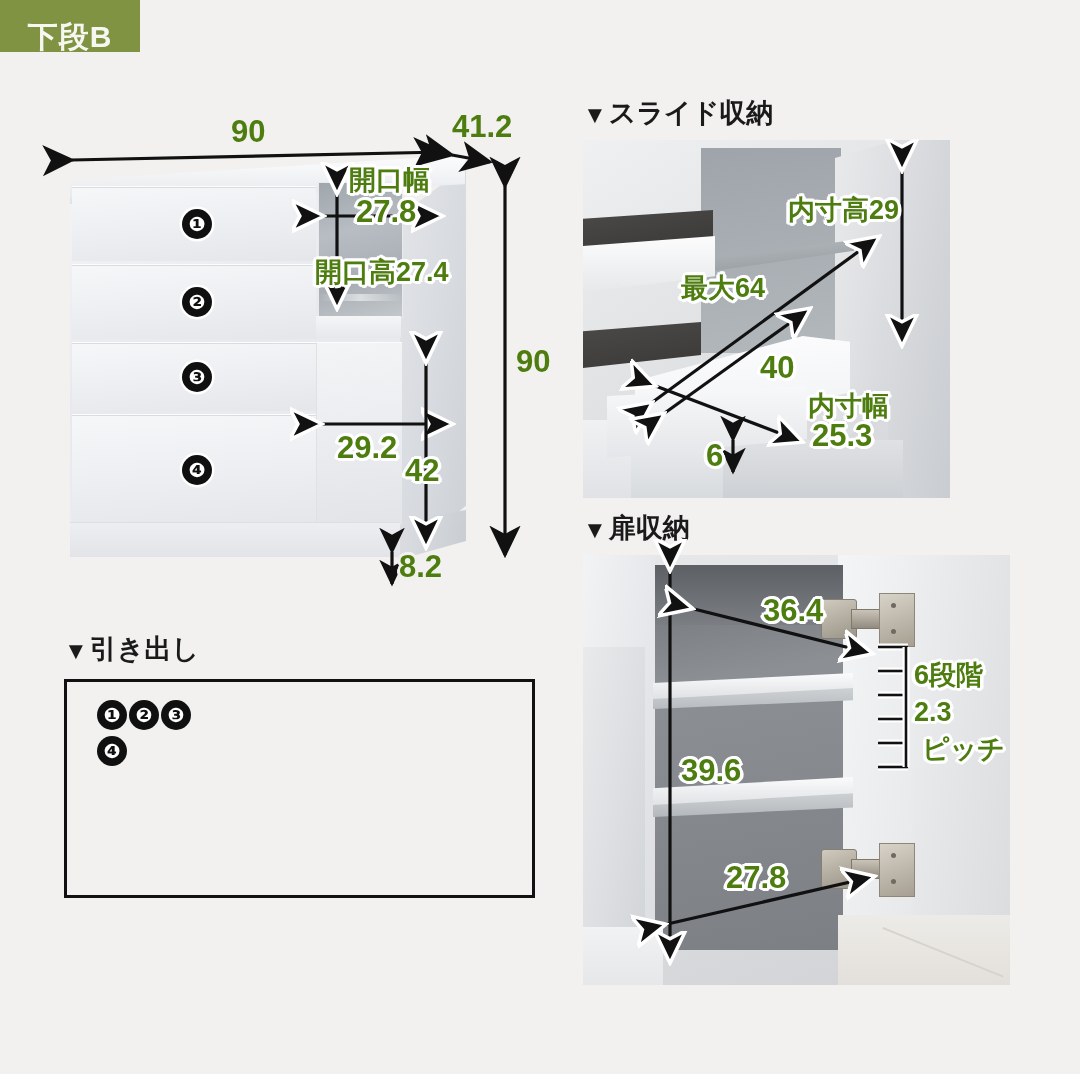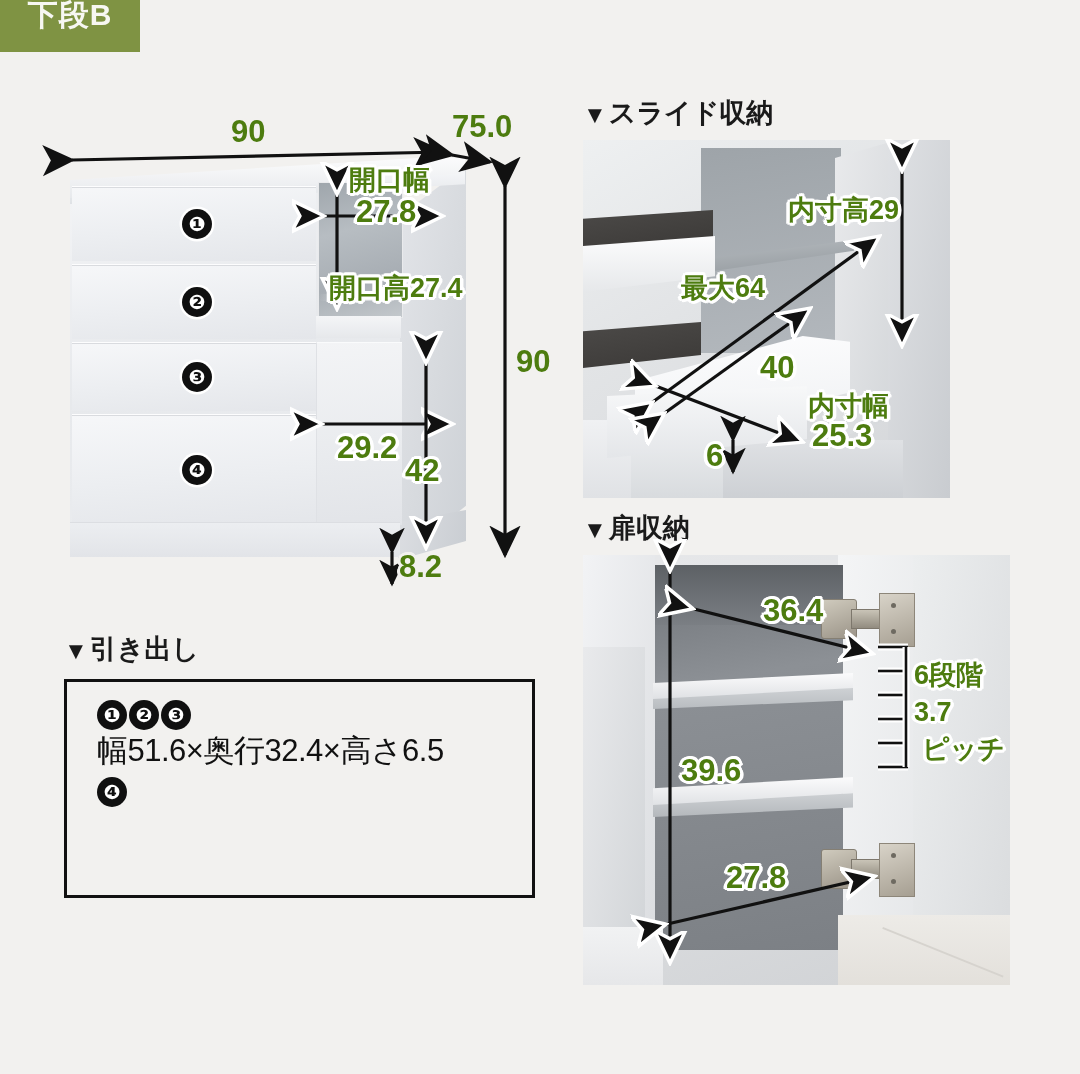--- a/index.html
+++ b/index.html
@@ -10,21 +10,21 @@
     position:relative;
     overflow:hidden;
     -webkit-font-smoothing:antialiased;
   }
   .abs{position:absolute;}
 
   
   #badge{
     left:0;top:0;width:140px;height:52px;
     background:#7f9343;
-    display:flex;align-items:flex-start;justify-content:center;
+    display:flex;align-items:flex-end;justify-content:center;
     box-sizing:border-box;
   }
   #badge .txt{
     color:#f7f7f2;font-size:30px;font-weight:700;letter-spacing:1px;
     line-height:1;
   }
 
   
   .sec-head{
     font-size:27px;font-weight:700;color:#1a1a1a;white-space:nowrap;
@@ -255,25 +255,25 @@
   <line class="dimline" x1="321" y1="216" x2="440" y2="216" marker-start="url(#ahw)" marker-end="url(#ahw)"></line>
 
   <line class="dimline" x1="319" y1="424" x2="450" y2="424" marker-start="url(#ahw)" marker-end="url(#ahw)"></line>
 
   <line class="dimline" x1="426" y1="360" x2="426" y2="545" marker-start="url(#ahw)" marker-end="url(#ahw)"></line>
 
   <line class="dimline" x1="392" y1="552" x2="392" y2="584" marker-start="url(#ahs)" marker-end="url(#ahs)"></line>
 </svg>
 
 <span class="abs dimtxt" style="left:231px;top:116px;">90</span>
-<span class="abs dimtxt" style="left:452px;top:111px;">75.0</span>
+<span class="abs dimtxt" style="left:452px;top:111px;">41.2</span>
 <span class="abs dimtxt" style="left:516px;top:346px;">90</span>
 <span class="abs dimtxt onphoto sm" style="left:349px;top:166px;">開口幅</span>
 <span class="abs dimtxt onphoto" style="left:356px;top:196px;">27.8</span>
-<span class="abs dimtxt onphoto sm" style="left:329px;top:258px;margin-top:16px;">開口高27.4</span>
+<span class="abs dimtxt onphoto sm" style="left:315px;top:258px;">開口高27.4</span>
 <span class="abs dimtxt onphoto" style="left:337px;top:388px;margin-top:44px;">29.2</span>
 <span class="abs dimtxt onphoto" style="left:405px;top:455px;">42</span>
 <span class="abs dimtxt" style="left:399px;top:551px;">8.2</span>
 
 <div class="abs sec-head" id="slide-head">
   <span class="tri">▼</span>
   <span>スライド収納</span>
 </div>
 
 <div class="abs photo" id="slide-photo">
@@ -373,35 +373,34 @@
     <path d="M878,767 H908"></path>
     <path d="M906,647 V767" stroke="#fff" stroke-width="7"></path>
     <path d="M906,647 V767"></path>
   </g>
 </svg>
 
 <span class="abs dimtxt onphoto" style="left:763px;top:595px;">36.4</span>
 <span class="abs dimtxt onphoto" style="left:681px;top:755px;">39.6</span>
 <span class="abs dimtxt onphoto" style="left:726px;top:862px;">27.8</span>
 <span class="abs dimtxt onphoto sm" style="left:914px;top:661px;">6段階</span>
-<span class="abs dimtxt onphoto sm" style="left:914px;top:698px;">3.7</span>
+<span class="abs dimtxt onphoto sm" style="left:914px;top:698px;">2.3</span>
 <span class="abs dimtxt onphoto sm" style="left:914px;top:735px;margin-left:8px;">ピッチ</span>
 
 <div class="abs sec-head" style="left:64px;top:636px;">
   <span class="tri">▼</span>
   <span>引き出し</span>
 </div>
 
 <div class="abs" id="drawer-box">
   <div class="spec-group">
     <div class="bullets">
       <span class="bullet">❶</span>
       <span class="bullet">❷</span>
       <span class="bullet">❸</span>
     </div>
-    <div class="spec-line">幅51.6×奥行32.4×高さ6.5</div>
   </div>
   <div class="spec-group">
     <div class="bullets">
       <span class="bullet">❹</span>
     </div>
   </div>
 </div>
 
 </body></html>

